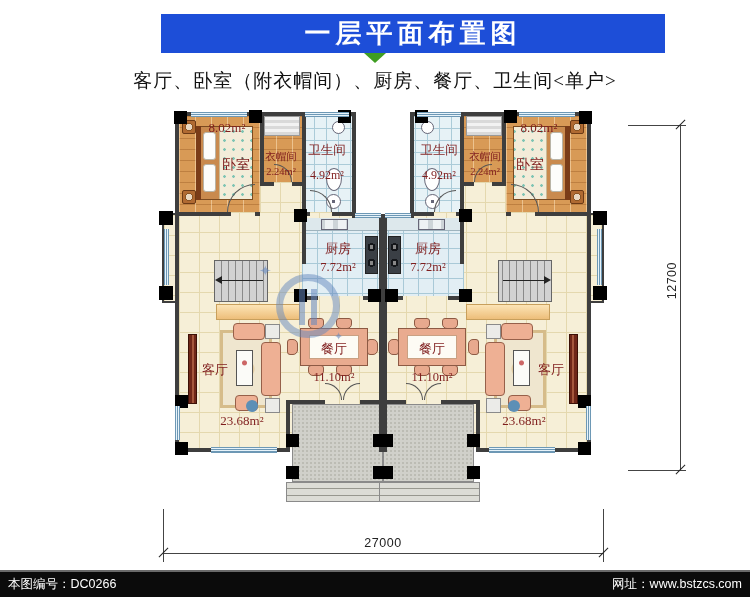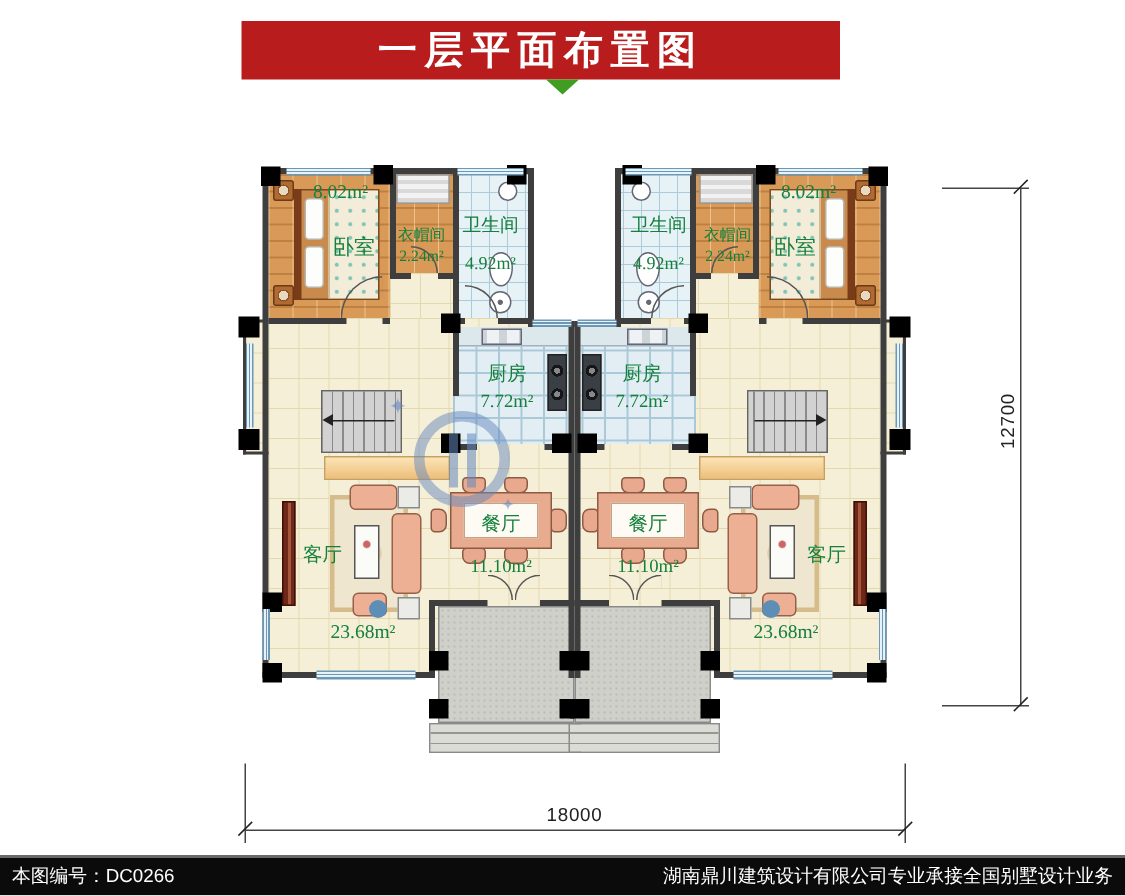--- a/index.html
+++ b/index.html
@@ -2,40 +2,40 @@
 <html><head>
 <meta charset="utf-8">
 <style>
   html,body{margin:0;padding:0;background:#fff;}
   #canvas{position:relative;width:750px;height:597px;background:#fff;overflow:hidden;
           font-family:"Liberation Sans",sans-serif;}
   #canvas *{box-sizing:border-box;}
   i,b{display:block;position:absolute;font-style:normal;font-weight:normal;}
 
   
-  .hbar{position:absolute;left:161px;top:14px;width:399px;height:39px;background:#b91c1c;
+  .hbar{position:absolute;left:161px;top:14px;width:504px;height:39px;background:#1d4ed8;
         color:#fff;text-align:center;line-height:39px;font-size:26px;font-weight:bold;letter-spacing:5px;}
   .htri{position:absolute;left:364px;top:53px;width:0;height:0;
         border-left:11px solid transparent;border-right:11px solid transparent;border-top:10px solid #3f9e22;}
   .subtitle{position:absolute;left:0;top:68px;width:750px;text-align:center;
         font-family:"Liberation Serif",serif;font-size:19px;color:#111;letter-spacing:1px;}
 
   
   .unit{position:absolute;left:175px;top:112px;width:208px;height:392px;}
   .unit.flip{transform:scaleX(-1);}
   .unit.flip .lbl{transform:scaleX(-1);}
   .wall{background:#3e3e3e;}
   .col{background:#000;width:13px;height:13px;}
   .winH{background:linear-gradient(180deg,#6d98b5 0,#6d98b5 1px,#e7f3fa 1px,#e7f3fa 2px,#6d98b5 2px,#6d98b5 3px,#e7f3fa 3px,#e7f3fa 4px,#6d98b5 4px,#6d98b5 5px);}
   .winV{background:linear-gradient(90deg,#6d98b5 0,#6d98b5 1px,#e7f3fa 1px,#e7f3fa 2px,#6d98b5 2px,#6d98b5 3px,#e7f3fa 3px,#e7f3fa 4px,#6d98b5 4px,#6d98b5 5px);}
   .tcream{background-color:#f6efd7;background-image:linear-gradient(#e4d8ae 1px,transparent 1px),linear-gradient(90deg,#e4d8ae 1px,transparent 1px);background-size:20px 20px;}
   .twood{background-color:#d89a56;background-image:linear-gradient(90deg,rgba(255,235,200,.5) 1px,transparent 1px),linear-gradient(rgba(120,60,10,.28) 1px,transparent 1px);background-size:16px 11px;}
   .tblue{background-color:#e7f2f6;background-image:linear-gradient(#abcbd8 1px,transparent 1px),linear-gradient(90deg,#abcbd8 1px,transparent 1px);background-size:12px 12px;}
   .tkit{background-color:#e2eef4;background-image:linear-gradient(#a9c9d7 1px,transparent 1px),linear-gradient(90deg,#a9c9d7 1px,transparent 1px);background-size:15px 15px;}
-  .lbl{position:absolute;font-family:"Liberation Serif",serif;color:#15803d;text-align:center;white-space:nowrap;}
+  .lbl{position:absolute;font-family:"Liberation Serif",serif;color:#7f1d1d;text-align:center;white-space:nowrap;}
   .arc-tl{position:absolute;border-top:1px solid #555;border-left:1px solid #555;border-radius:100% 0 0 0;}
   .arc-tr{position:absolute;border-top:1px solid #555;border-right:1px solid #555;border-radius:0 100% 0 0;}
   .sofa{position:absolute;background:#eeb094;border:1px solid #96604a;border-radius:4px;}
   .chair{position:absolute;width:16px;height:11px;background:#e8a98e;border:1px solid #8d5a44;border-radius:3px 3px 5px 5px;}
   .chairV{position:absolute;width:11px;height:16px;background:#e8a98e;border:1px solid #8d5a44;border-radius:3px 5px 5px 3px;}
   .sidetab{position:absolute;width:15px;height:15px;background:#ebebe8;border:1px solid #8a8a8a;}
   .fix{position:absolute;background:#fff;border:1px solid #667;}
 
   
   .dline{position:absolute;background:#444;}
@@ -55,20 +55,21 @@
   #footer{position:absolute;left:0;top:570px;width:750px;height:27px;background:#0b0b0b;border-top:2px solid #6a6a6a;
       display:flex;justify-content:space-between;align-items:center;padding:0 8px;color:#fff;font-size:12.5px;white-space:nowrap;}
 </style>
 </head>
 <body>
 
 <div id="canvas">
 
   <div class="hbar">一层平面布置图</div>
   <div class="htri"></div>
+  <div class="subtitle">客厅、卧室（附衣帽间）、厨房、餐厅、卫生间&lt;单户&gt;</div>
 
   <div class="unit" id="unit-left">
 
     <i class="twood" style="left:4px;top:4px;width:81px;height:96px"></i>
     <i class="twood" style="left:85px;top:4px;width:42px;height:66px"></i>
     <i class="tcream" style="left:85px;top:70px;width:42px;height:30px"></i>
     <i class="tblue" style="left:127px;top:4px;width:50px;height:96px"></i>
     <i class="tcream" style="left:4px;top:100px;width:200px;height:236px"></i>
     <i class="tkit" style="left:127px;top:106px;width:77px;height:78px"></i>
     <i class="tcream" style="left:-13px;top:101px;width:17px;height:90px;border:2px solid #3e3e3e;border-right:none"></i>
@@ -180,41 +181,41 @@
     <span class="lbl" style="left:20px;top:249px;width:40px;font-size:13px">客厅</span>
     <span class="lbl" style="left:36px;top:301px;width:62px;font-size:13px">23.68m²</span>
   </div>
 
   <i class="dline" style="left:163px;top:553px;width:440px;height:1px"></i>
   <i class="dline" style="left:163px;top:509px;width:1px;height:53px"></i>
   <i class="dline" style="left:603px;top:509px;width:1px;height:53px"></i>
   <b class="tick" style="left:157px;top:552px"></b>
   <b class="tick" style="left:597px;top:552px"></b>
   <div class="dimtxt" style="left:163px;top:536px;width:440px;text-align:center">
-    <span style="background:#fff;padding:0 5px">18000</span>
+    <span style="background:#fff;padding:0 5px">27000</span>
   </div>
 
   <i class="dline" style="left:680px;top:125px;width:1px;height:345px"></i>
   <i class="dline" style="left:628px;top:125px;width:58px;height:1px"></i>
   <i class="dline" style="left:628px;top:470px;width:58px;height:1px"></i>
   <b class="tick" style="left:674px;top:124px"></b>
   <b class="tick" style="left:674px;top:469px"></b>
   <div class="dimtxt" style="left:665px;top:258px;writing-mode:vertical-rl;transform:rotate(180deg);background:#fff;padding:4px 0">12700</div>
 
   <div id="wm">
     <div class="wmlogo">
         <b></b>
       </div>
     <span class="wmstar" style="left:259px;top:262px">✦</span>
     <span class="wmstar" style="left:334px;top:330px;font-size:11px">✦</span>
   </div>
 
   <div id="footer">
     <span>本图编号：DC0266</span>
-    <span>湖南鼎川建筑设计有限公司专业承接全国别墅设计业务</span>
+    <span>网址：www.bstzcs.com</span>
   </div>
 
 <div class="unit flip" id="unit-right" style="left: 383px;">
 
     <i class="twood" style="left:4px;top:4px;width:81px;height:96px"></i>
     <i class="twood" style="left:85px;top:4px;width:42px;height:66px"></i>
     <i class="tcream" style="left:85px;top:70px;width:42px;height:30px"></i>
     <i class="tblue" style="left:127px;top:4px;width:50px;height:96px"></i>
     <i class="tcream" style="left:4px;top:100px;width:200px;height:236px"></i>
     <i class="tkit" style="left:127px;top:106px;width:77px;height:78px"></i>

